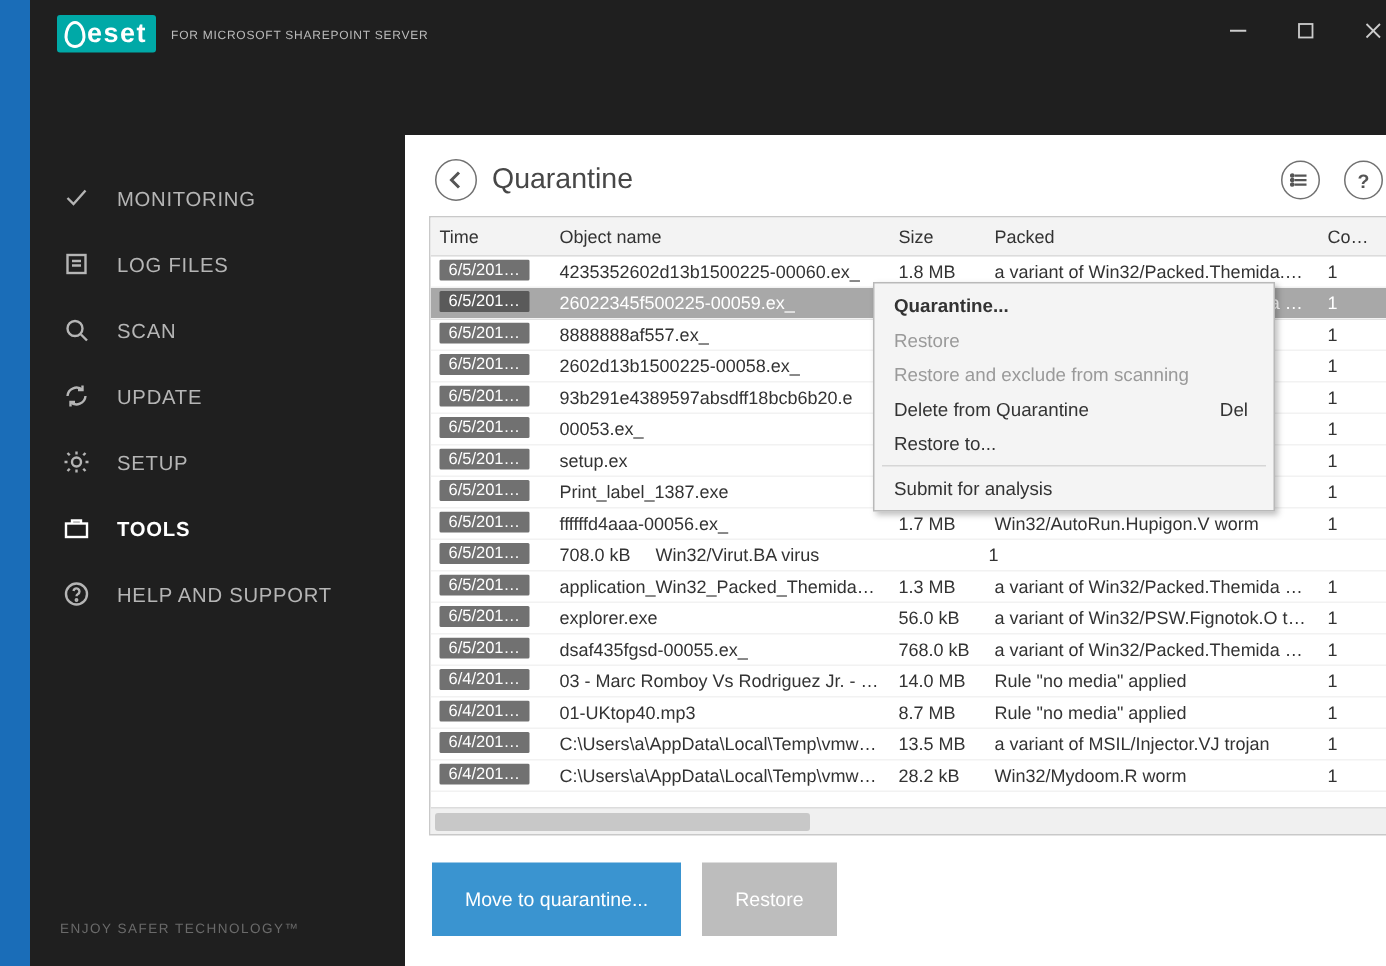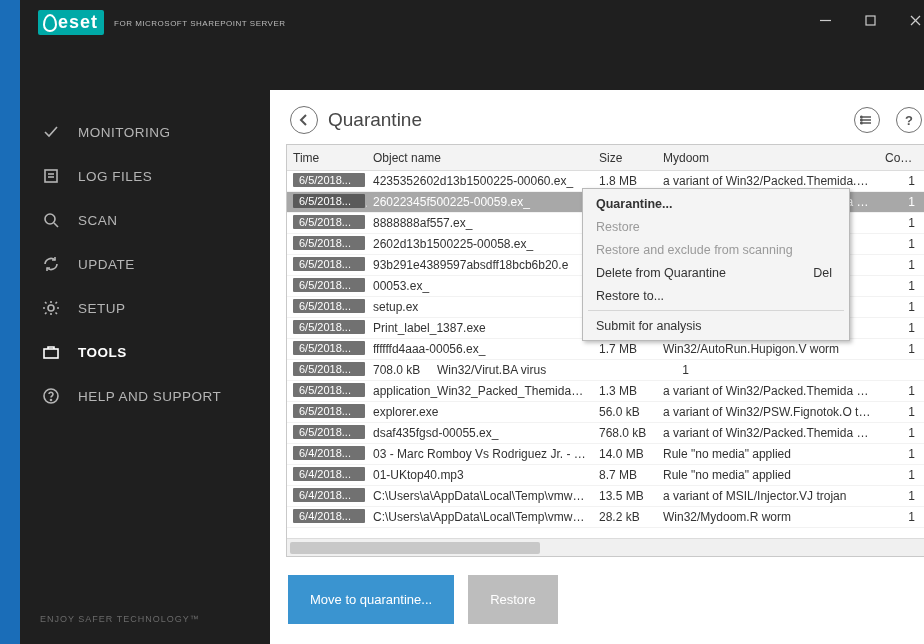--- a/index.html
+++ b/index.html
@@ -30,25 +30,25 @@
   .back-btn svg { width:14px; height:14px; stroke:#555; stroke-width:2; fill:none; }
   .page-title { font-size: 19px; color: #474747; font-weight: 400; flex:1; }
   .head-btn { width: 26px; height: 26px; border: 1.5px solid #717171; border-radius: 50%; display:flex; align-items:center; justify-content:center; cursor:pointer; color:#555; margin-left:6px; font-size:13px; font-weight:600; }
   .table-wrap { flex:1; border:1px solid #c9c9c9; margin: 0 8px; overflow:hidden; display:flex; flex-direction:column; min-height:0; position:relative; }
   .thead { display:flex; background:#f3f3f3; border-bottom:1px solid #dcdcdc; font-size:12px; color:#333; height:26px; align-items:center; font-weight:400; }
   .th, .td { padding: 0 6px; overflow:hidden; text-overflow:ellipsis; white-space:nowrap; }
   .col-time { width: 80px; flex-shrink:0;}
   .col-obj { flex: 1; min-width: 0; }
   .col-size { width: 64px; flex-shrink:0; text-align:left;}
   .col-reason { width: 222px; flex-shrink:0;}
-  .col-count { width: 46px; flex-shrink:0; text-align:right; padding-right:10px; }
+  .col-count { width: 46px; flex-shrink:0; text-align:left; padding-right:10px; }
   .tbody { flex:1; overflow:hidden; }
   .row { display:flex; height:21px; align-items:center; font-size:12px; color:#333; border-bottom:1px solid #f2f2f2; }
   .row.selected { background:#a8a8a8; color:#fff; }
-  .time-pill { background:#717171; color:#fff; border-radius:1px; padding:1px 6px; font-size:11px; display:inline-block; width: 72px; overflow:hidden; text-overflow:ellipsis; white-space:nowrap;}
+  .time-pill { background:#717171; color:#fff; border-radius:1px; padding:1px 6px; font-size:11px; display:inline-block; width: 60px; overflow:hidden; text-overflow:ellipsis; white-space:nowrap;}
   .row.selected .time-pill { background:#5a5a5a; }
   .scroll-x { height:18px; background:#f0f0f0; border-top:1px solid #dcdcdc; position:relative; }
   .scroll-thumb { position:absolute; left:3px; top:3px; height:12px; width:250px; background:#c8c8c8; border-radius:2px; }
   .context-menu { position:absolute; left:295px; top:43px; width:268px; background:#f4f4f4; border:1px solid #b9b9b9; box-shadow:2px 2px 4px rgba(0,0,0,0.25); z-index:20; padding:3px; }
   .menu-item { display:flex; align-items:center; justify-content:space-between; height:23px; padding:0 14px 0 10px; font-size:12.5px; color:#333; cursor:pointer; }
   .menu-item.bold { font-weight:600; }
   .menu-item.disabled { color:#9a9a9a; cursor:default; }
   .menu-sep { height:1px; background:#d6d6d6; margin:3px 2px; }
   .action-bar { padding: 18px 10px 6px; display:flex; gap:14px; }
   .btn { height:49px; padding: 0 22px; display:flex; align-items:center; font-size:13px; cursor:pointer; border:none; }
@@ -180,21 +180,21 @@
               </svg>
             </div>
         <div class="head-btn">?</div>
       </div>
 
       <div class="table-wrap">
         <div class="thead">
           <div class="th col-time">Time</div>
           <div class="th col-obj">Object name</div>
           <div class="th col-size">Size</div>
-          <div class="th col-reason">Mydoom</div>
+          <div class="th col-reason">Packed</div>
           <div class="th col-count">Count</div>
         </div>
         <div class="tbody" id="tbody">
               <div class="row">
                 <div class="td col-time"><span class="time-pill">6/5/2018...</span></div>
                 <div class="td col-obj">4235352602d13b1500225-00060.ex_</div>
                 <div class="td col-size">1.8 MB</div>
                 <div class="td col-reason">a variant of Win32/Packed.Themida.AAT t...</div>
                 <div class="td col-count">1</div>
               </div>

